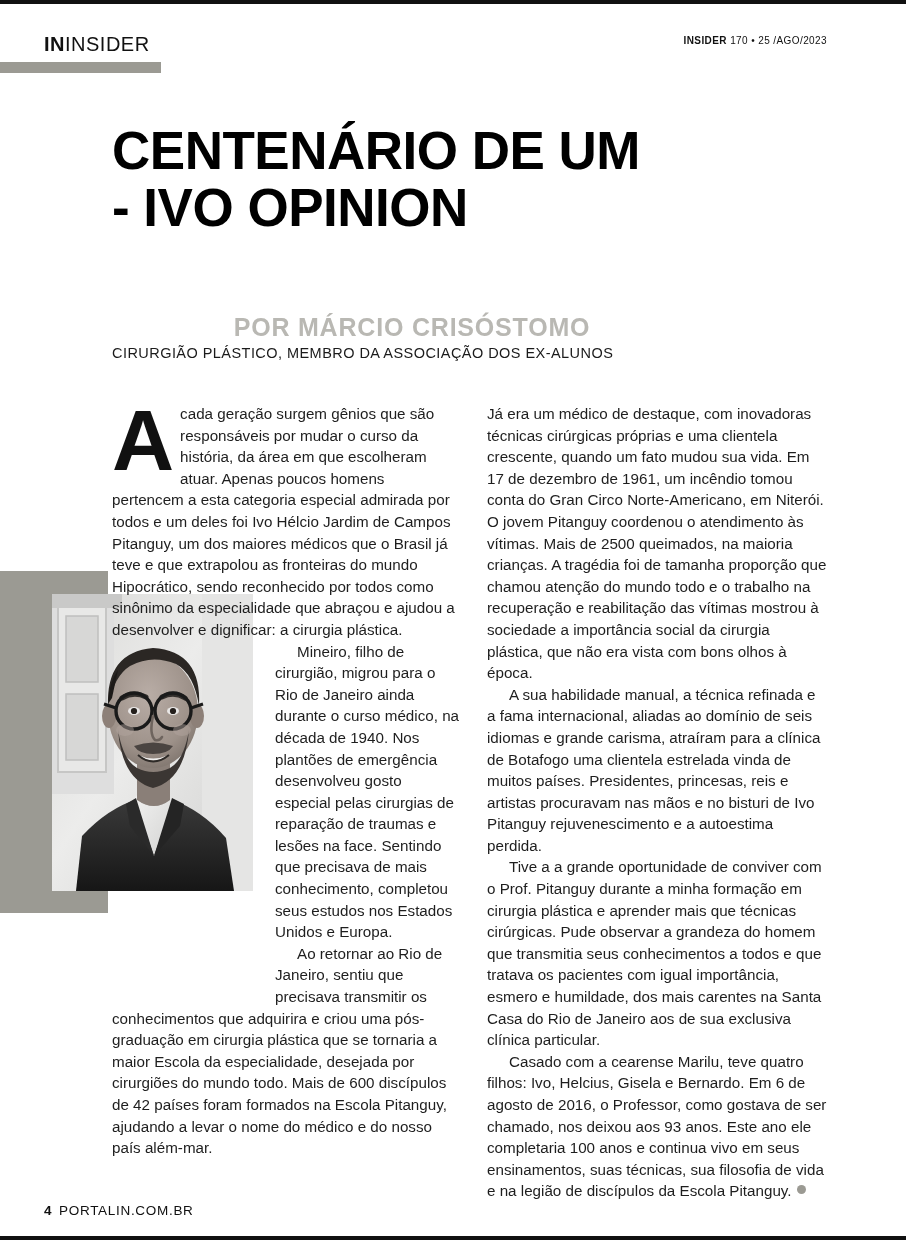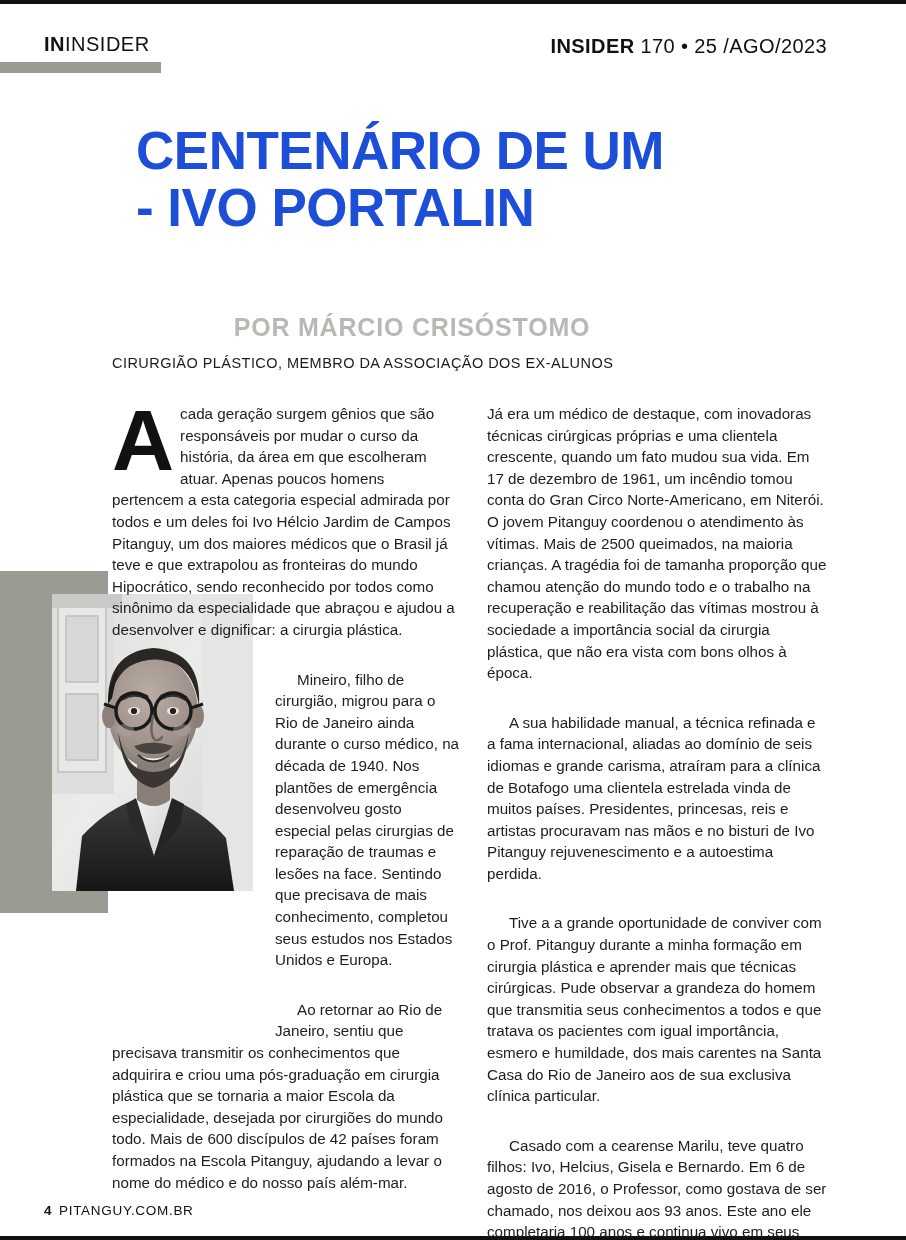--- a/index.html
+++ b/index.html
@@ -36,58 +36,58 @@
     font-size:20px; letter-spacing:0.5px; color:#111111;
     font-weight:400; white-space:nowrap;
   }
   .kicker .kicker-strong { font-weight:700;margin-top:36px; }
   .kicker-bar {
     position:absolute; left:0; top:32px; width:161px; height:11px;
     background:#9b9a93;
   }
   .issue-line {
     position:absolute; right:79px; top:5px;
-    font-size:20px; letter-spacing:0.4px; color:#111111;
+    font-size:10px; letter-spacing:0.4px; color:#111111;
     white-space:nowrap;
   }
   .issue-line .issue-strong { font-weight:700; }
 
   
   .headline {
     position:absolute; left:112px; top:122px; width:640px;
     font-size:53px; line-height:57px; font-weight:700;
-    letter-spacing:-0.5px; color:#1d4ed8;margin-left:24px;
+    letter-spacing:-0.5px; color:#000000;
   }
   .headline .hl-line { display:block; white-space:nowrap; }
 
   
   .byline {
     position:absolute; left:112px; top:312px; width:600px;
   }
   .byline-author {
     font-size:25px; font-weight:700; letter-spacing:0.8px;
     color:#b9b8b3; line-height:30px; white-space:nowrap;text-align:center;
   }
   .byline-role {
-    margin-top:12px;
+    margin-top:2px;
     font-size:14.5px; line-height:19px; letter-spacing:0.45px;
     color:#1b1b1b;
   }
   .byline-role span { display:block; white-space:nowrap; }
 
   
   .col {
     position:absolute;
     font-size:15.2px;
     line-height:21.6px;
     color:#1e1e1e;
     text-align:left;
   }
   .col p { margin:0; }
-  .col p + p { text-indent:22px;margin-top:28px; }
+  .col p + p { text-indent:22px; }
 
   .col-left  { left:112px; top:403px; width:348px; }
   .col-right { left:487px; top:403px; width:341px; }
 
   
   .dropcap {
     float:left;
     font-size:86px;
     line-height:70px;
     font-weight:700;
@@ -150,21 +150,21 @@
     </div>
     <div class="kicker-bar"></div>
     <div class="issue-line">
       <span class="issue-strong">INSIDER</span>
       <span>170 • 25 /AGO/2023</span>
     </div>
   </div>
 
   <h1 class="headline">
     <span class="hl-line">CENTENÁRIO DE UM</span>
-    <span class="hl-line">- IVO PORTALIN</span>
+    <span class="hl-line">- IVO OPINION</span>
   </h1>
 
   <div class="byline">
     <div class="byline-author">POR MÁRCIO CRISÓSTOMO</div>
     <div class="byline-role">
       <span>CIRURGIÃO PLÁSTICO, MEMBRO DA ASSOCIAÇÃO DOS EX-ALUNOS</span>
     </div>
   </div>
 
   <div class="art-block"></div>
@@ -261,16 +261,16 @@
   </div>
 
   <div class="col col-right">
     <p><span>Já era um médico de destaque, com inovadoras técnicas cirúrgicas próprias e uma clientela crescente, quando um fato mudou sua vida. Em 17 de dezembro de 1961, um incêndio tomou conta do Gran Circo Norte-Americano, em Niterói. O jovem Pitanguy coordenou o atendimento às vítimas. Mais de 2500 queimados, na maioria crianças. A tragédia foi de tamanha proporção que chamou atenção do mundo todo e o trabalho na recuperação e reabilitação das vítimas mostrou à sociedade a importância social da cirurgia plástica, que não era vista com bons olhos à época.</span></p>
     <p><span>A sua habilidade manual, a técnica refinada e a fama internacional, aliadas ao domínio de seis idiomas e grande carisma, atraíram para a clínica de Botafogo uma clientela estrelada vinda de muitos países. Presidentes, princesas, reis e artistas procuravam nas mãos e no bisturi de Ivo Pitanguy rejuvenescimento e a autoestima perdida.</span></p>
     <p><span>Tive a a grande oportunidade de conviver com o Prof. Pitanguy durante a minha formação em cirurgia plástica e aprender mais que técnicas cirúrgicas. Pude observar a grandeza do homem que transmitia seus conhecimentos a todos e que tratava os pacientes com igual importância, esmero e humildade, dos mais carentes na Santa Casa do Rio de Janeiro aos de sua exclusiva clínica particular.</span></p>
     <p><span>Casado com a cearense Marilu, teve quatro filhos: Ivo, Helcius, Gisela e Bernardo. Em 6 de agosto de 2016, o Professor, como gostava de ser chamado, nos deixou aos 93 anos. Este ano ele completaria 100 anos e continua vivo em seus ensinamentos, suas técnicas, sua filosofia de vida e na legião de discípulos da Escola Pitanguy.</span><span class="endmark"></span></p>
   </div>
 
   <div class="footer">
-    <span class="folio">4</span><span class="site">PITANGUY.COM.BR</span>
+    <span class="folio">4</span><span class="site">PORTALIN.COM.BR</span>
   </div>
 
 </div>
 
 </body></html>

